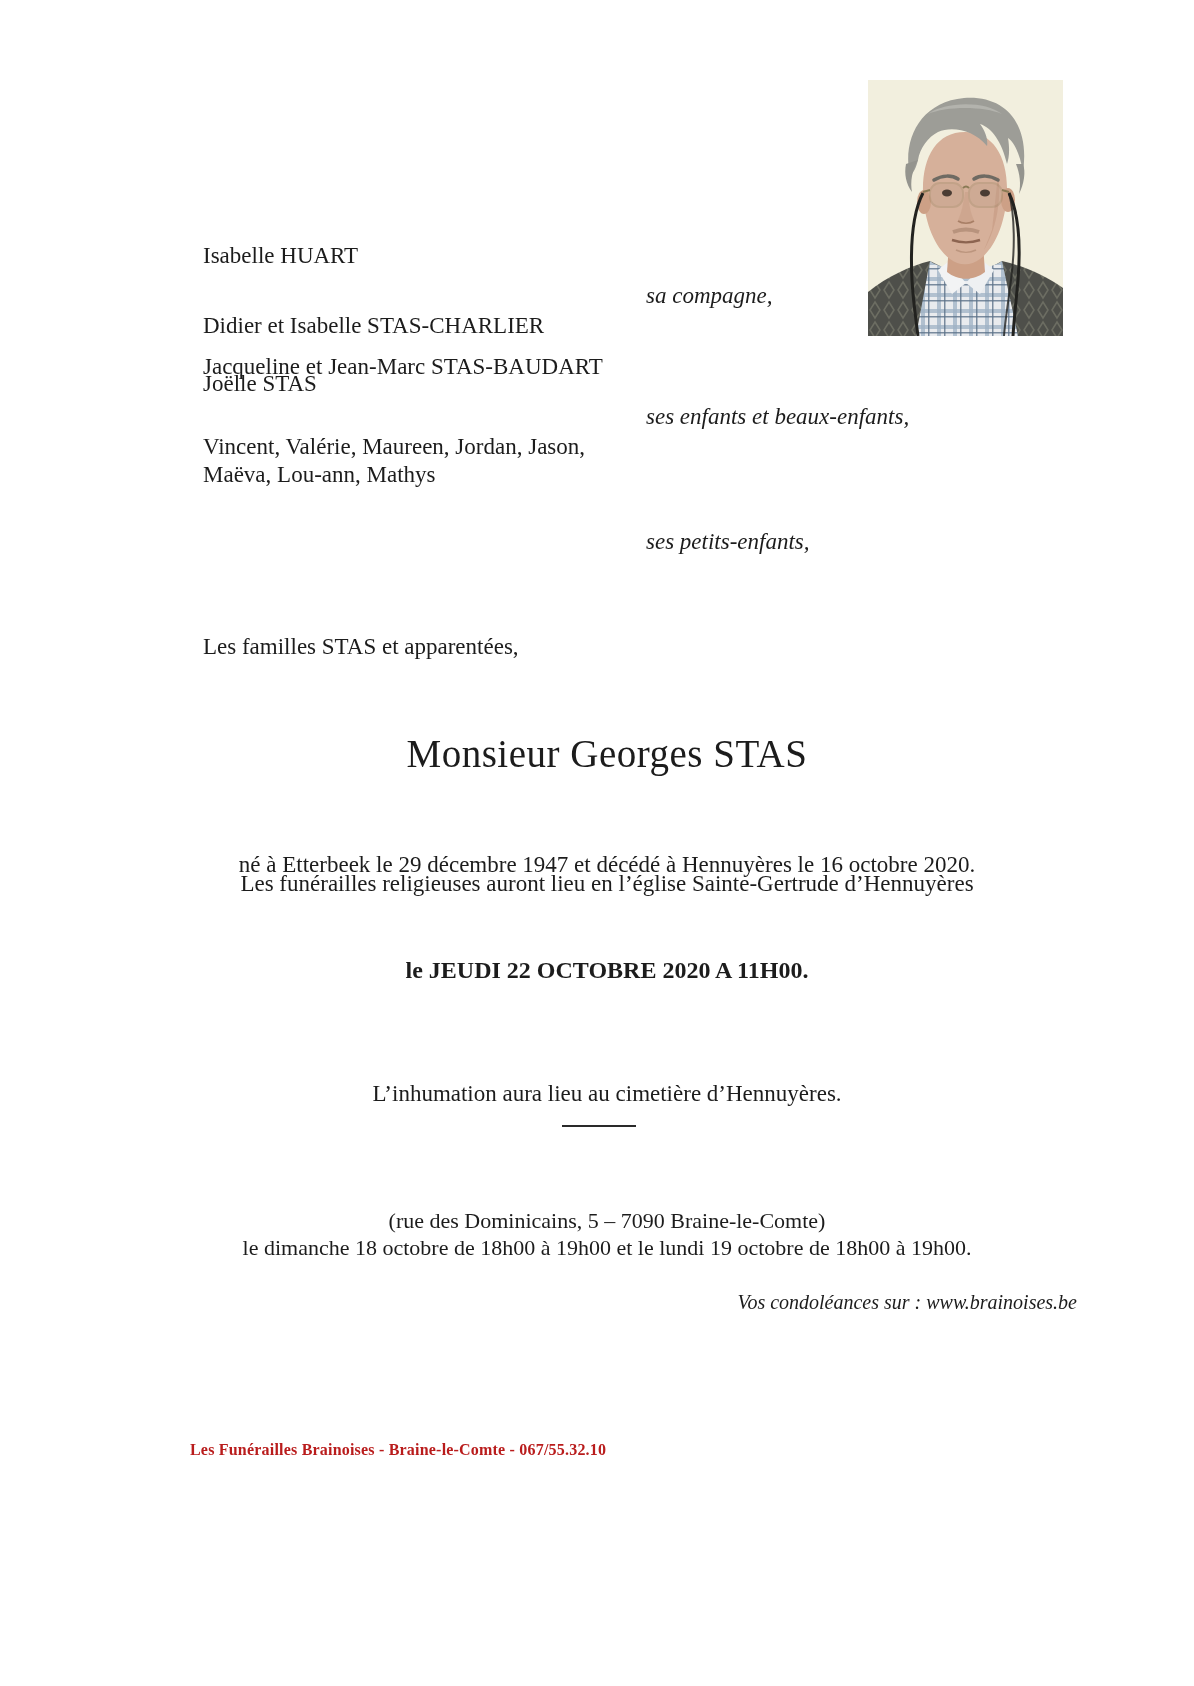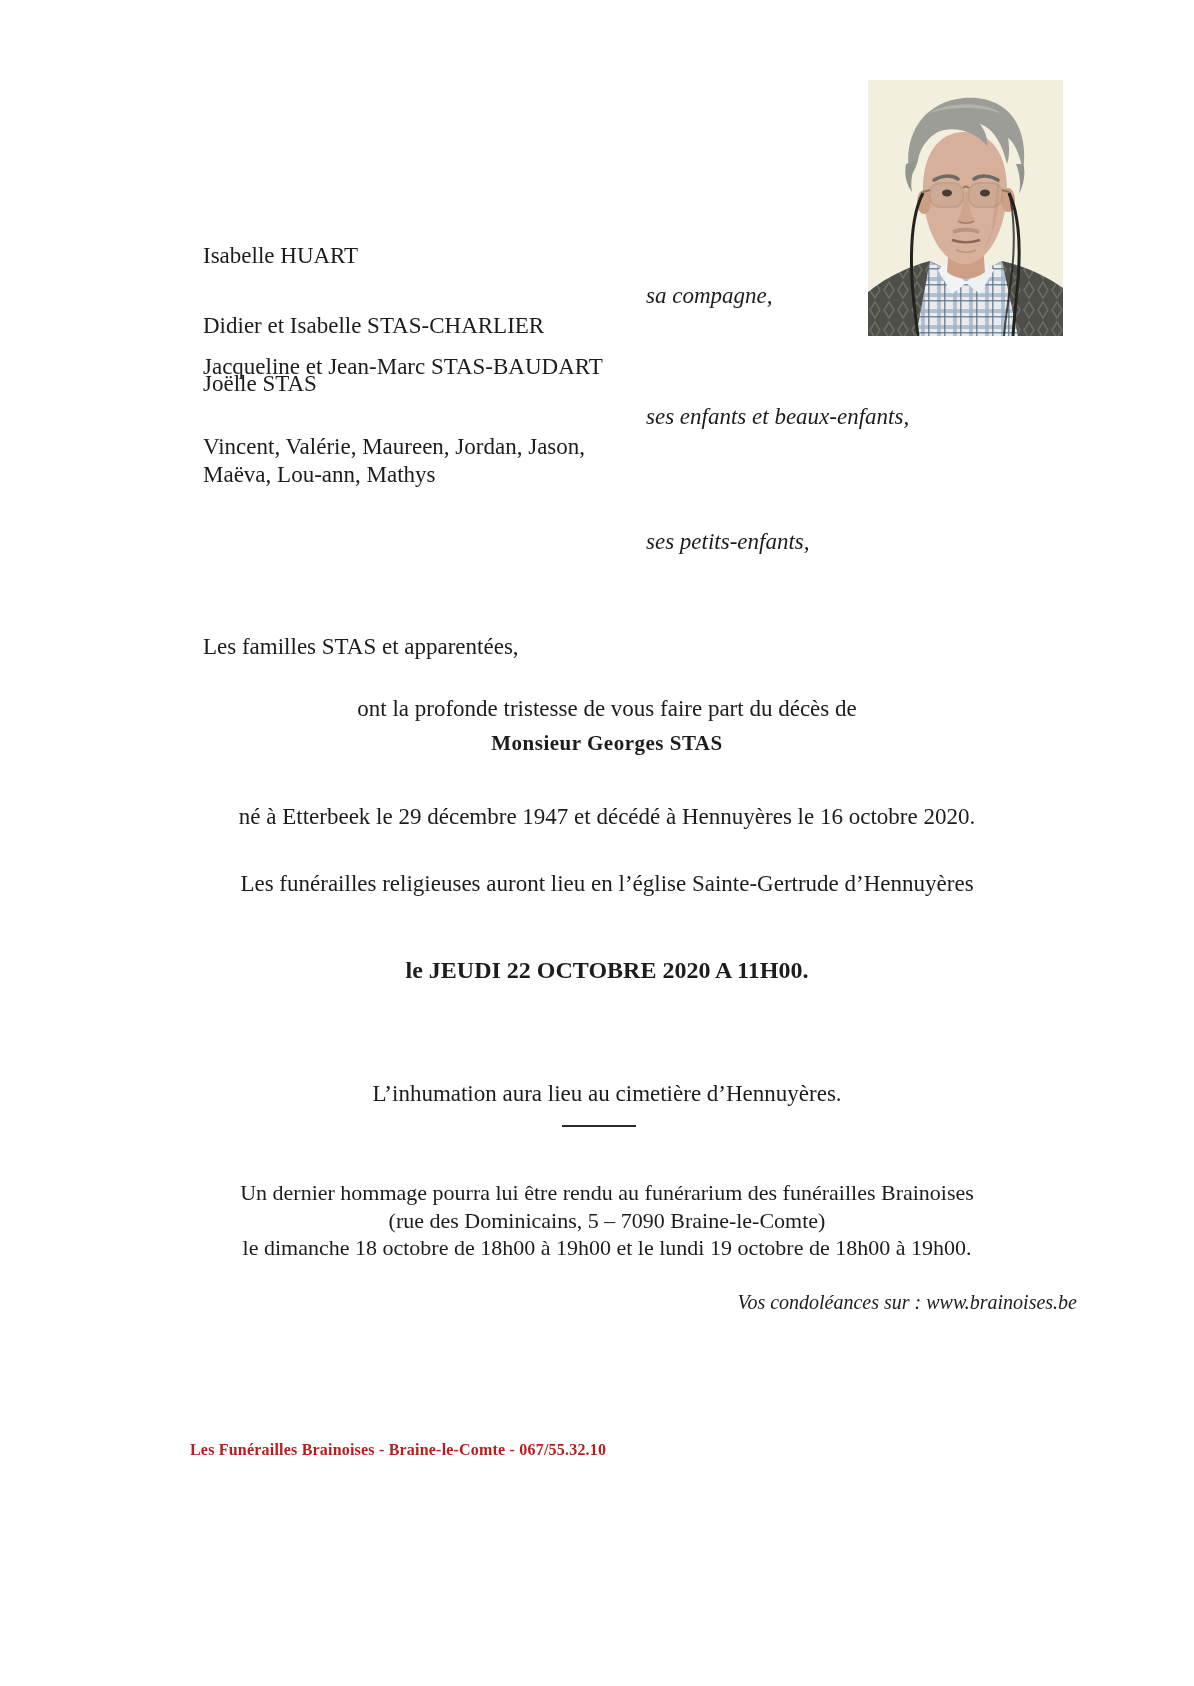--- a/index.html
+++ b/index.html
@@ -7,21 +7,21 @@
     width:1194px;height:1686px;position:relative;overflow:hidden;
     font-family:"Liberation Serif", serif;color:#1c1c1c;
   }
   .sheet{position:absolute;inset:0;background:#ffffff;}
   .abs{position:absolute;white-space:nowrap;line-height:1.2;}
   .name{font-size:23px;}
   .relation{font-size:23px;font-style:italic;}
   .centerblock{position:absolute;left:190px;width:834px;text-align:center;white-space:normal;line-height:1.2;}
   .families{font-size:23px;}
   .intro{font-size:23px;}
-  .deceased{font-size:21px;font-weight:bold;letter-spacing:0.5px;}
+  .deceased{font-size:39px;font-weight:normal;letter-spacing:0.5px;}
   .bodyline{font-size:23px;}
   .dateline{font-size:24px;font-weight:bold;}
   .ital{}
   .divider{position:absolute;left:562px;top:1125px;width:74px;border-top:2px solid #2a2a2a;}
   .tribute{font-size:22px;}
   .condolences{position:absolute;left:195px;width:882px;top:1291px;text-align:right;
     font-size:20px;font-style:italic;}
   .footer{position:absolute;left:190px;width:814px;top:1441px;text-align:left;
     font-size:16px;font-weight:bold;color:#b91c1c;letter-spacing:0.2px;}
   .photo{position:absolute;left:868px;top:80px;width:195px;height:256px;}
@@ -100,32 +100,30 @@
   <div class="abs relation" style="left:646px;top:282px">sa compagne,</div>
   <div class="abs name" style="left:203px;top:312px">Didier et Isabelle STAS-CHARLIER</div>
   <div class="abs name" style="left:203px;top:353px">Jacqueline et Jean-Marc STAS-BAUDART</div>
   <div class="abs name" style="left:203px;top:370px">Joëlle STAS</div>
   <div class="abs relation" style="left:646px;top:403px">ses enfants et beaux-enfants,</div>
   <div class="abs name" style="left:203px;top:433px">Vincent, Valérie, Maureen, Jordan, Jason,</div>
   <div class="abs name" style="left:203px;top:461px">Maëva, Lou-ann, Mathys</div>
   <div class="abs relation" style="left:646px;top:528px">ses petits-enfants,</div>
 
   <div class="abs families" style="left:203px;top:633px">Les familles STAS et apparentées,</div>
-  <div class="centerblock intro" style="top:695px">ont la profonde tristesse de vous faire part du décès de</div>
 
   <div class="centerblock deceased" style="top:731px">Monsieur Georges STAS</div>
 
-  <div class="centerblock bodyline" style="top:803px">né à Etterbeek le 29 décembre 1947 et décédé à Hennuyères le 16 octobre 2020.</div>
+  <div class="centerblock bodyline" style="top:851px">né à Etterbeek le 29 décembre 1947 et décédé à Hennuyères le 16 octobre 2020.</div>
   <div class="centerblock bodyline" style="top:870px">Les funérailles religieuses auront lieu en l’église Sainte-Gertrude d’Hennuyères</div>
   <div class="centerblock dateline" style="top:956px">le JEUDI 22 OCTOBRE 2020 A 11H00.</div>
   <div class="centerblock bodyline ital" style="top:1080px">L’inhumation aura lieu au cimetière d’Hennuyères.</div>
 
   <div class="divider"></div>
 
-  <div class="centerblock tribute" style="top:1180px">Un dernier hommage pourra lui être rendu au funérarium des funérailles Brainoises</div>
   <div class="centerblock tribute" style="top:1208px">(rue des Dominicains, 5 – 7090 Braine-le-Comte)</div>
   <div class="centerblock tribute" style="top:1235px">le dimanche 18 octobre de 18h00 à 19h00 et le lundi 19 octobre de 18h00 à 19h00.</div>
 
   <div class="condolences">Vos condoléances sur : www.brainoises.be</div>
 
   <div class="footer">Les Funérailles Brainoises - Braine-le-Comte - 067/55.32.10</div>
 
 </div>
 
 </body></html>

